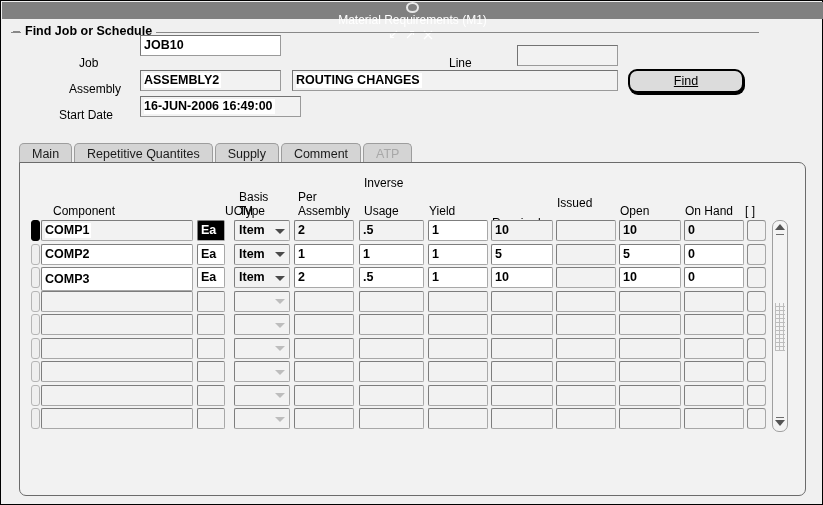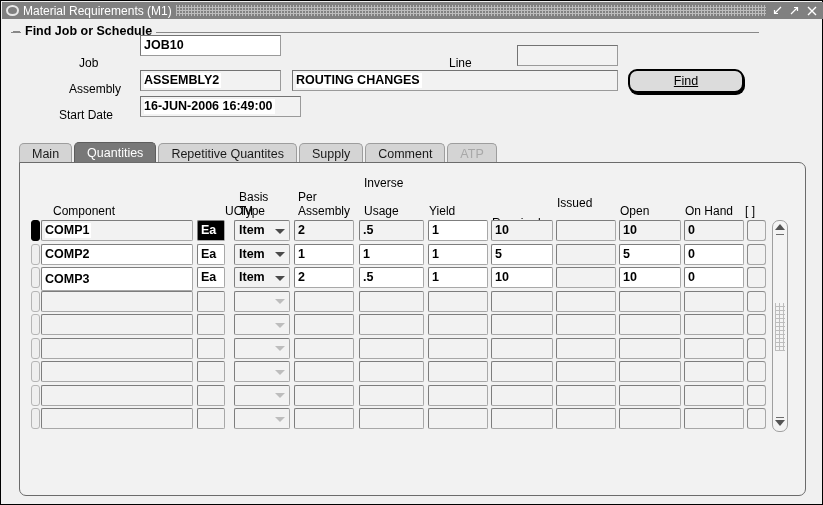--- a/index.html
+++ b/index.html
@@ -16,20 +16,21 @@
     border:1px solid #000;
     box-sizing:border-box;
   }
 
   
   .titlebar{
     position:absolute;left:1px;top:1px;width:821px;height:17px;
     background:#808080;
     display:flex;align-items:center;
     box-sizing:border-box;
+    flex-direction:column;
   }
   .title-dot{
     width:13px;height:11px;margin-left:4px;margin-right:4px;
     border:2px solid #e8e8e8;border-radius:50%;
     background:#808080;box-sizing:border-box;flex:none;
   }
   .title-text{
     color:#ffffff;font-size:12px;white-space:nowrap;flex:none;
     letter-spacing:0px;
   }
@@ -252,21 +253,20 @@
   <div class="fld" style="left:139px;top:95px;width:161px;height:21px;">
     <span class="txt">16-JUN-2006 16:49:00</span>
   </div>
 
   <div class="btn-find" style="left:627px;top:68px;width:116px;height:24px;">
     <span><span>F</span><u>i</u><span>nd</span></span>
   </div>
 
   <div class="tabrow">
     <div class="tab">Main</div>
-    <div class="tab sel">Quantities</div>
     <div class="tab">Repetitive Quantites</div>
     <div class="tab">Supply</div>
     <div class="tab">Comment</div>
     <div class="tab dis">ATP</div>
   </div>
 
   <div class="tabpanel"></div>
 
   <div class="hdr" style="left:52px;top:204px;">Component</div>
   <div class="hdr" style="left:224px;top:204px;">UOM</div>

